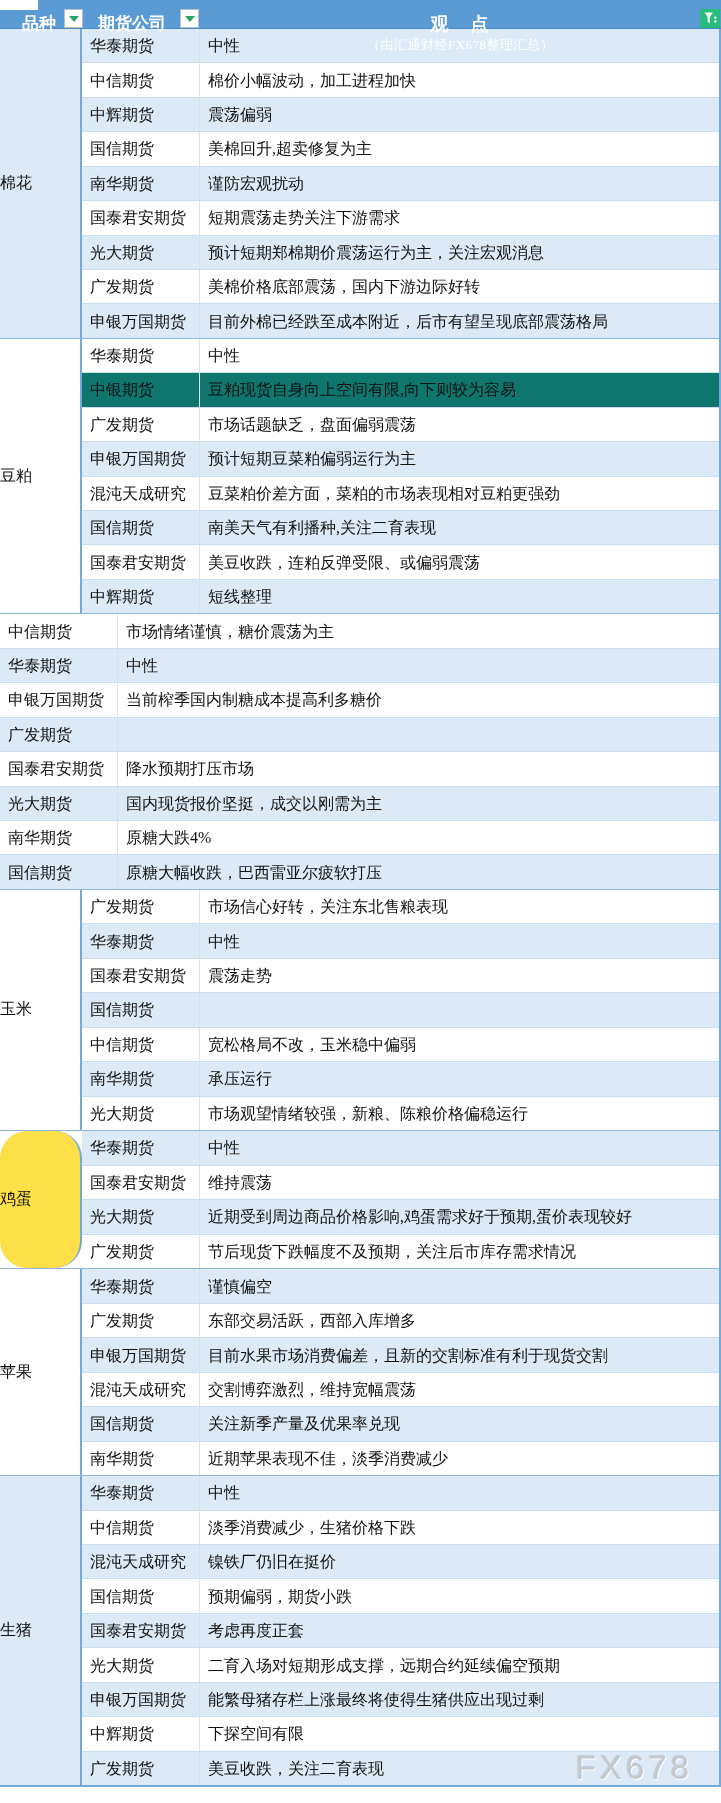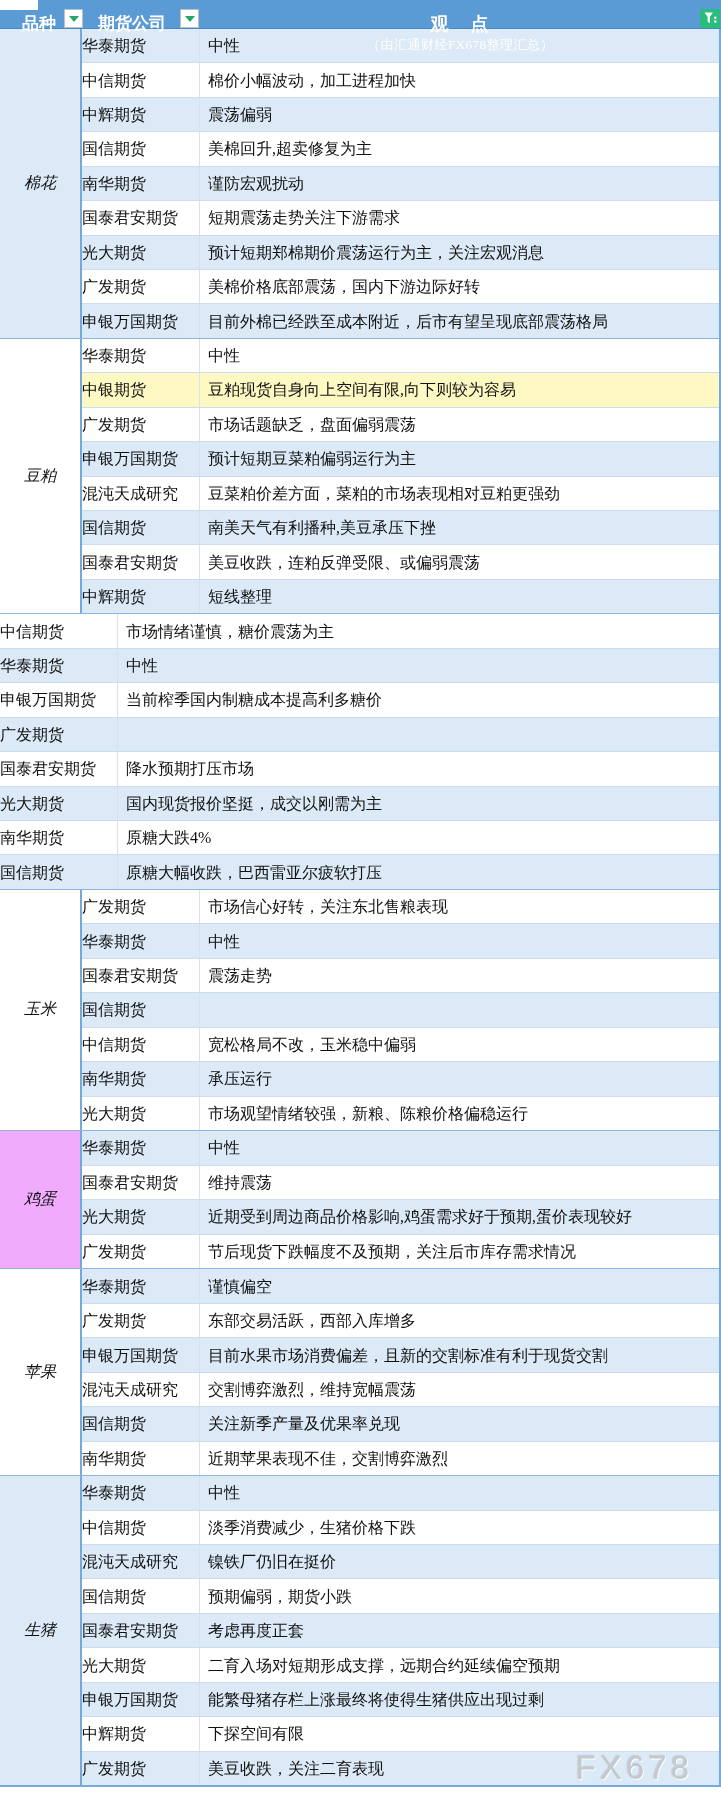--- a/index.html
+++ b/index.html
@@ -92,40 +92,40 @@
     display: flex;
     flex-basis: 0;
     min-height: 0;
   }
   .group + .group { border-top: 1px solid #8cb6e0; }
   .cat-cell {
     width: 82px;
     border-right: 2px solid #74a9db;
     display: flex;
     align-items: center;
-    justify-content: center;
+    justify-content: flex-start;
     font-size: 16px;
-    font-style: italic;
   }
   .rows {
     flex: 1;
     display: flex;
     flex-direction: column;
     min-width: 0;
   }
   .row {
     flex: 1 1 0;
     display: flex;
     min-height: 0;
     align-items: stretch;
   }
   .row:not(.last) { border-bottom: 1px solid #ccdded; }
   .cell { display: flex; align-items: center; font-size: 16px; line-height: 19px; white-space: nowrap; overflow: hidden; }
   .cell-company {
     width: 118px;
+    padding-left: 8px;
     border-right: 1px solid #d5e2f0;
   }
   .cell-view { flex: 1; padding-left: 8px; }
   
   #watermark {
     position: absolute;
     right: 28px;
     bottom: 16px;
     font-family: "Liberation Sans", "DejaVu Sans", sans-serif;
     font-size: 33px;
@@ -213,39 +213,39 @@
   </div>
       <div class="group" style="flex-grow: 8;">
     <div class="cat-cell" style="background: rgb(255, 255, 255);">
       <span>豆粕</span>
     </div>
     <div class="rows">
           <div class="row" style="background: rgb(255, 255, 255);">
     <div class="cell cell-company">华泰期货</div>
     <div class="cell cell-view">中性</div>
   </div>
-          <div class="row" style="background: #fef9c3;">
+          <div class="row" style="background: #0f766e;">
     <div class="cell cell-company">中银期货</div>
     <div class="cell cell-view">豆粕现货自身向上空间有限,向下则较为容易</div>
   </div>
           <div class="row" style="background: rgb(255, 255, 255);">
     <div class="cell cell-company">广发期货</div>
     <div class="cell cell-view">市场话题缺乏，盘面偏弱震荡</div>
   </div>
           <div class="row" style="background: rgb(220, 233, 246);">
     <div class="cell cell-company">申银万国期货</div>
     <div class="cell cell-view">预计短期豆菜粕偏弱运行为主</div>
   </div>
           <div class="row" style="background: rgb(255, 255, 255);">
     <div class="cell cell-company">混沌天成研究</div>
     <div class="cell cell-view">豆菜粕价差方面，菜粕的市场表现相对豆粕更强劲</div>
   </div>
           <div class="row" style="background: rgb(220, 233, 246);">
     <div class="cell cell-company">国信期货</div>
-    <div class="cell cell-view">南美天气有利播种,美豆承压下挫</div>
+    <div class="cell cell-view">南美天气有利播种,关注二育表现</div>
   </div>
           <div class="row" style="background: rgb(255, 255, 255);">
     <div class="cell cell-company">国泰君安期货</div>
     <div class="cell cell-view">美豆收跌，连粕反弹受限、或偏弱震荡</div>
   </div>
           <div class="row last" style="background: rgb(220, 233, 246);">
     <div class="cell cell-company">中辉期货</div>
     <div class="cell cell-view">短线整理</div>
   </div>
         </div>
@@ -313,21 +313,21 @@
     <div class="cell cell-company">南华期货</div>
     <div class="cell cell-view">承压运行</div>
   </div>
           <div class="row last" style="background: rgb(255, 255, 255);">
     <div class="cell cell-company">光大期货</div>
     <div class="cell cell-view">市场观望情绪较强，新粮、陈粮价格偏稳运行</div>
   </div>
         </div>
   </div>
       <div class="group" style="flex-grow: 4;">
-    <div class="cat-cell" style="background: #f0abfc;">
+    <div class="cat-cell" style="background: #fde047; border-radius: 27px;">
       <span>鸡蛋</span>
     </div>
     <div class="rows">
           <div class="row" style="background: rgb(220, 233, 246);">
     <div class="cell cell-company">华泰期货</div>
     <div class="cell cell-view">中性</div>
   </div>
           <div class="row" style="background: rgb(255, 255, 255);">
     <div class="cell cell-company">国泰君安期货</div>
     <div class="cell cell-view">维持震荡</div>
@@ -362,21 +362,21 @@
           <div class="row" style="background: rgb(255, 255, 255);">
     <div class="cell cell-company">混沌天成研究</div>
     <div class="cell cell-view">交割博弈激烈，维持宽幅震荡</div>
   </div>
           <div class="row" style="background: rgb(220, 233, 246);">
     <div class="cell cell-company">国信期货</div>
     <div class="cell cell-view">关注新季产量及优果率兑现</div>
   </div>
           <div class="row last" style="background: rgb(255, 255, 255);">
     <div class="cell cell-company">南华期货</div>
-    <div class="cell cell-view">近期苹果表现不佳，交割博弈激烈</div>
+    <div class="cell cell-view">近期苹果表现不佳，淡季消费减少</div>
   </div>
         </div>
   </div>
       <div class="group" style="flex-grow: 9;">
     <div class="cat-cell" style="background: rgb(220, 233, 246);">
       <span>生猪</span>
     </div>
     <div class="rows">
           <div class="row" style="background: rgb(220, 233, 246);">
     <div class="cell cell-company">华泰期货</div>

